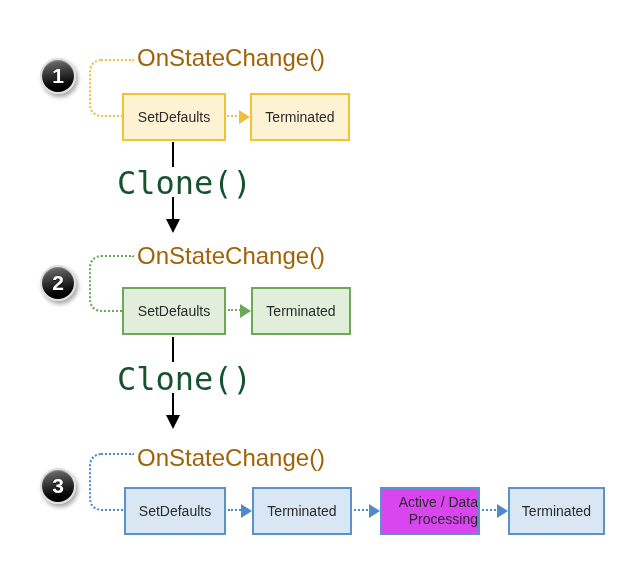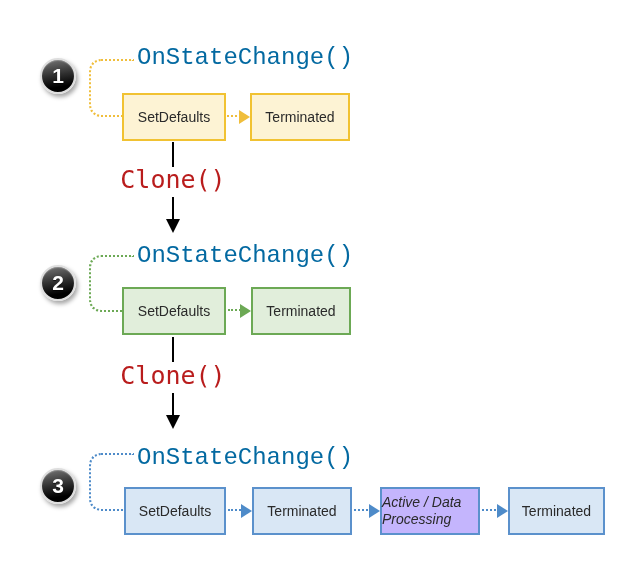--- a/index.html
+++ b/index.html
@@ -10,37 +10,37 @@
   .badge {
     position:absolute; width:32px; height:32px; border-radius:50%;
     background:linear-gradient(170deg,#777 0%,#2d2d2d 48%,#000 80%);
     border:2px solid #dedede;
     box-shadow:2px 3px 4px rgba(0,0,0,.35), inset 0 1px 1px rgba(255,255,255,.25);
     color:#fff; font-size:21px; font-weight:bold;
     display:flex; align-items:center; justify-content:center;
     text-shadow:0 1px 1px rgba(0,0,0,.7);
   }
   .event {
-    position:absolute; font-family:Liberation Mono, monospace;
-    font-size:24px; color:#0369a1; white-space:nowrap; line-height:1.1;
+    position:absolute; font-family:Liberation Sans, sans-serif;
+    font-size:24px; color:#a16207; white-space:nowrap; line-height:1.1;
   }
   .clone {
     position:absolute; font-family:"DejaVu Sans Mono", monospace;
-    font-size:25px; color:#b91c1c; text-align:center; line-height:1.1;
+    font-size:32px; color:#14532d; text-align:center; line-height:1.1;
   }
   .loop {
     position:absolute; width:45px; box-sizing:border-box;
     border:2px dotted #999; border-right:none;
     border-radius:12px 0 0 12px;
   }
   .box {
     position:absolute; height:48px; box-sizing:border-box;
     border:2px solid #999; background:#eee;
     display:flex; align-items:center; justify-content:center;
-    font-size:14px; color:#2a2a2a; text-align:left; line-height:1.2;
+    font-size:14px; color:#2a2a2a; text-align:right; line-height:1.2;
   }
   .dotline { position:absolute; height:0; border-top:2px dotted #999; }
   .tri {
     position:absolute; width:0; height:0;
     border-top:7px solid transparent; border-bottom:7px solid transparent;
     border-left:11px solid #999;
   }
   .vline { position:absolute; width:2px; background:#000; }
   .tri-down {
     position:absolute; width:0; height:0;
@@ -84,18 +84,18 @@
   <div class="badge" style="left:40px;top:468px">3</div>
   <div class="event" style="left:137px;top:445px">OnStateChange()</div>
   <div class="loop" style="left: 89px; top: 453px; height: 58px; border-color: rgb(78, 139, 201);"></div>
 
   <div class="box" style="left: 124px; top: 487px; width: 102px; border-color: rgb(91, 145, 204); background: rgb(217, 231, 245);">SetDefaults</div>
   <div class="dotline" style="left: 228px; top: 509px; width: 13px; border-top-color: rgb(78, 139, 201);"></div>
   <div class="tri" style="left: 241px; top: 504px; border-left-color: rgb(78, 139, 201);"></div>
   <div class="box" style="left: 252px; top: 487px; width: 100px; border-color: rgb(91, 145, 204); background: rgb(217, 231, 245);">Terminated</div>
   <div class="dotline" style="left: 354px; top: 509px; width: 14px; border-top-color: rgb(78, 139, 201);"></div>
   <div class="tri" style="left: 369px; top: 504px; border-left-color: rgb(78, 139, 201);"></div>
-  <div class="box" style="left: 380px; top: 487px; width: 100px; border-color: rgb(91, 145, 204); background: #c4b5fd; font-style: italic;">Active / Data Processing</div>
+  <div class="box" style="left: 380px; top: 487px; width: 100px; border-color: rgb(91, 145, 204); background: #d946ef;">Active / Data Processing</div>
   <div class="dotline" style="left: 482px; top: 509px; width: 14px; border-top-color: rgb(78, 139, 201);"></div>
   <div class="tri" style="left: 497px; top: 504px; border-left-color: rgb(78, 139, 201);"></div>
   <div class="box" style="left: 508px; top: 487px; width: 97px; border-color: rgb(91, 145, 204); background: rgb(217, 231, 245);">Terminated</div>
 
 </div>
 
 </body></html>

